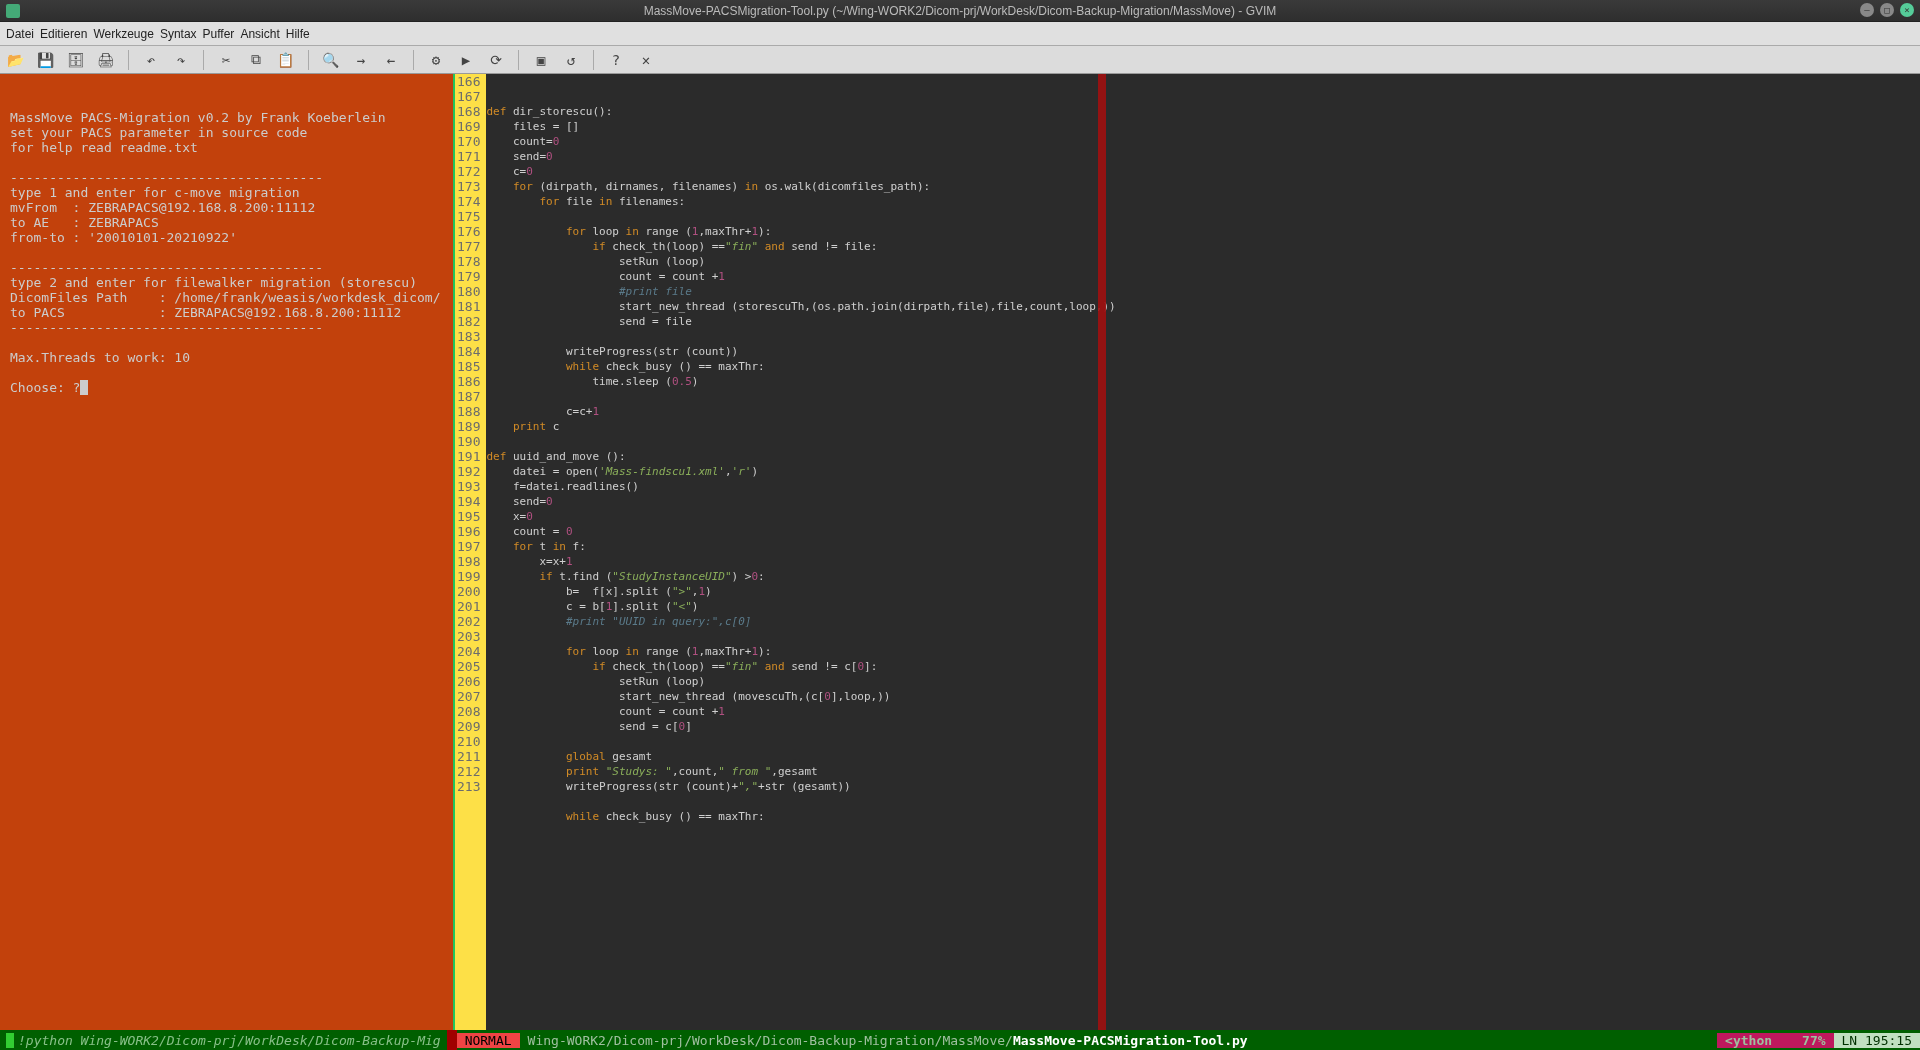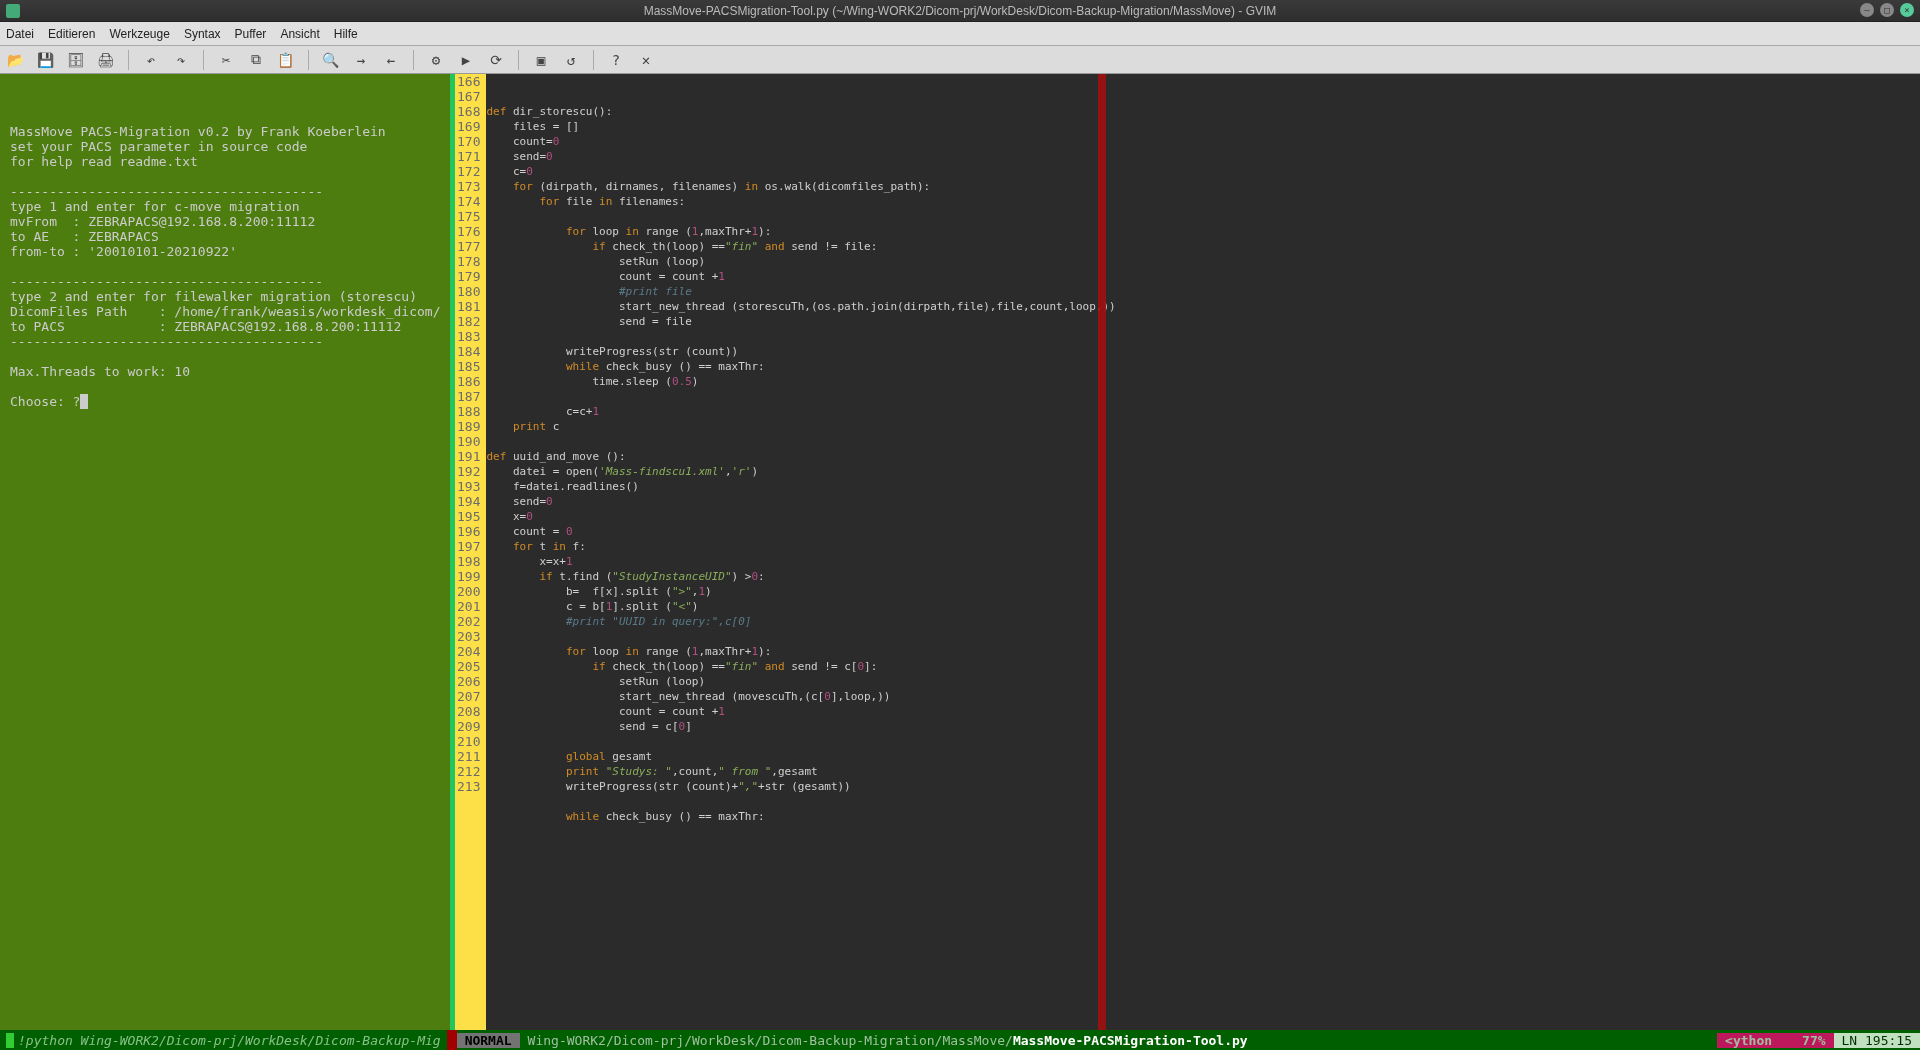--- a/index.html
+++ b/index.html
@@ -28,21 +28,21 @@
 .win-max { background: #888; }
 .win-close { background: #5c9; }
 .app-icon { position:absolute; left:6px; top:4px; width:14px; height:14px; background:#4a7; border-radius:2px; }
 
 .menubar {
   background: #e0e0e0;
   height: 24px;
   display: flex;
   align-items: center;
   padding: 0 6px;
-  gap: 14px;
+  gap: 6px;
   font-family: sans-serif;
   font-size: 12px;
   color: #222;
   border-bottom: 1px solid #aaa;
 }
 .menubar span { cursor: pointer; }
 
 .toolbar {
   background: #dcdcdc;
   height: 28px;
@@ -59,27 +59,27 @@
 }
 .tool-sep { width: 1px; height: 20px; background: #aaa; margin: 0 2px; }
 
 .workspace {
   display: flex;
   height: calc(100% - 22px - 24px - 28px - 20px);
   background: #2b2b2b;
 }
 .left-pane {
   width: 455px;
-  background: #4d7c0f;
+  background: #c2410c;
   color: #cccccc;
-  padding: 20px 10px;
+  padding: 6px 10px;
   white-space: pre;
   font-size: 13px;
   line-height: 15px;
-  border-right: 5px solid #22c55e;
+  border-right: 2px solid #22c55e;
 }
 
 .right-pane {
   flex: 1;
   display: flex;
   position: relative;
   background: #2b2b2b;
 }
 .gutter {
   background: #fde047;
@@ -118,21 +118,21 @@
   background: #005f00;
   display: flex;
   align-items: center;
   font-size: 13px;
   color: #bfe0bf;
   position: relative;
 }
 .status-seg1 { background: #005f00; padding: 0 6px; display:flex; align-items:center; gap:4px; }
 .status-cmd { color: #88c088; font-style: italic; }
 .status-red { background: #a00000; width: 10px; height: 100%; }
-.status-mode { background: #737373; color: #000; padding: 0 8px; font-weight: bold; }
+.status-mode { background: #ef4444; color: #000; padding: 0 8px; font-weight: normal; }
 .status-path { background: #005f00; padding: 0 8px; flex: 1; color: #a0c0a0; }
 .status-file { color: #fff; font-weight: bold; }
 .status-right { background: #be185d; padding: 0 8px; display: flex; gap: 30px; color: #9fc09f; font-weight: bold; }
 .status-ln { background: #c0e0c0; color: #003000; padding: 0 8px; }
 .left-block-cursor{ background:#32cd32; color:#000; display:inline-block; width:8px; }
 </style>
 </head>
 <body>
 
 <div class="titlebar">

